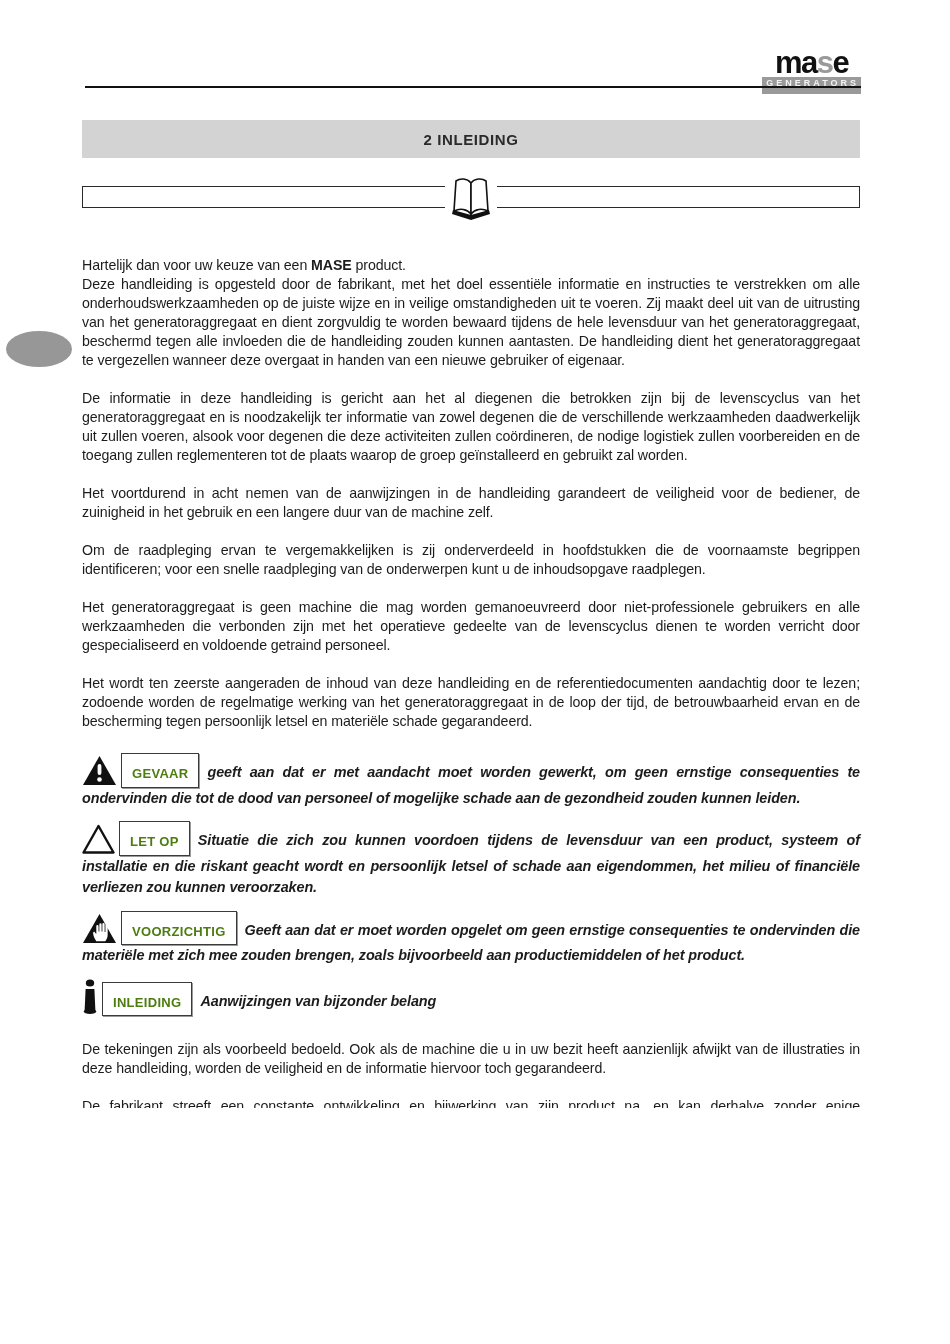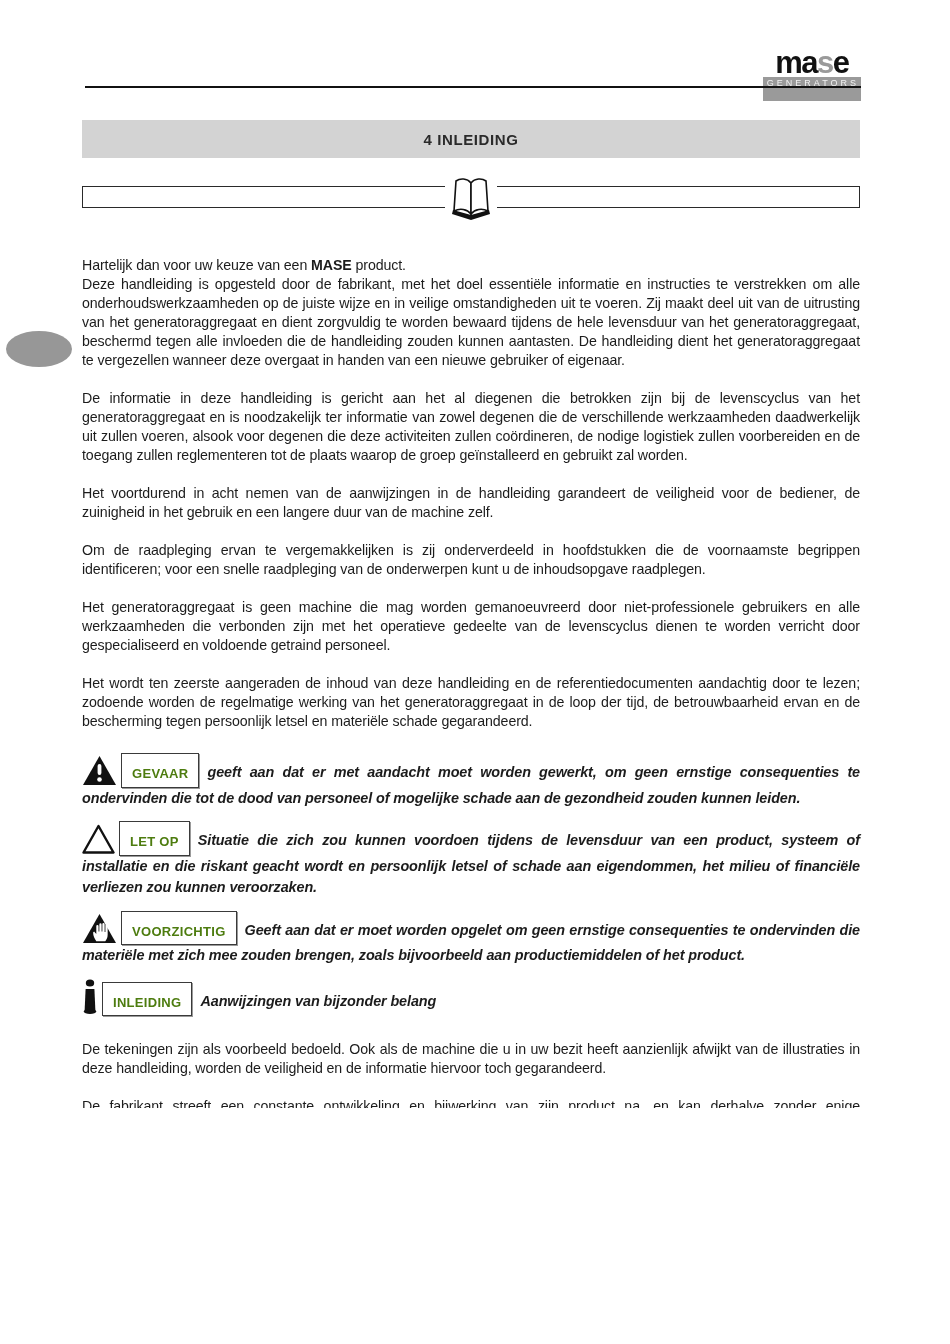--- a/index.html
+++ b/index.html
@@ -26,23 +26,23 @@
     line-height: 26px;
     letter-spacing: -1.5px;
     color: #111;
   }
   .logo-brand .gray-s { color: #9a9a9a; }
   .logo-sub {
     margin-top: 1px;
     background: #9a9a9a;
     color: #f2f2f2;
     font-size: 9px;
-    font-weight: normal;
+    font-weight: bold;
     letter-spacing: 3px;
-    padding: 1px 2px 12px 4px;
+    padding: 1px 2px 5px 4px;
     line-height: 11px;
   }
   .top-rule {
     position: absolute;
     top: 86px;
     left: 85px;
     right: 89px;
     border-top: 2px solid #111;
   }
   
@@ -135,21 +135,21 @@
     <div class="logo-brand"><span>ma</span><span class="gray-s">s</span><span>e</span></div>
     <div class="logo-sub">GENERATORS</div>
   </div>
   <div class="top-rule"></div>
 
   <div class="side-tab"></div>
 
   <div class="content">
 
     <div class="section-banner">
-      <span>4 INLEIDING</span>
+      <span>2 INLEIDING</span>
     </div>
 
     <div class="book-band">
       <span class="book-wrap">
         <svg width="54" height="44" viewBox="0 0 54 44" xmlns="http://www.w3.org/2000/svg">
           <rect x="1" y="8" width="52" height="28" fill="#ffffff"></rect>
           <path d="M27 6 C23 1 16 1 12 4 L10 34 C16 31 23 32 27 37 Z" fill="#ffffff" stroke="#111" stroke-width="1.6"></path>
           <path d="M27 6 C31 1 38 1 42 4 L44 34 C38 31 31 32 27 37 Z" fill="#ffffff" stroke="#111" stroke-width="1.6"></path>
           <path d="M9 33 L27 38 L45 33 L46 37 L27 43 L8 37 Z" fill="#111"></path>
         </svg>

